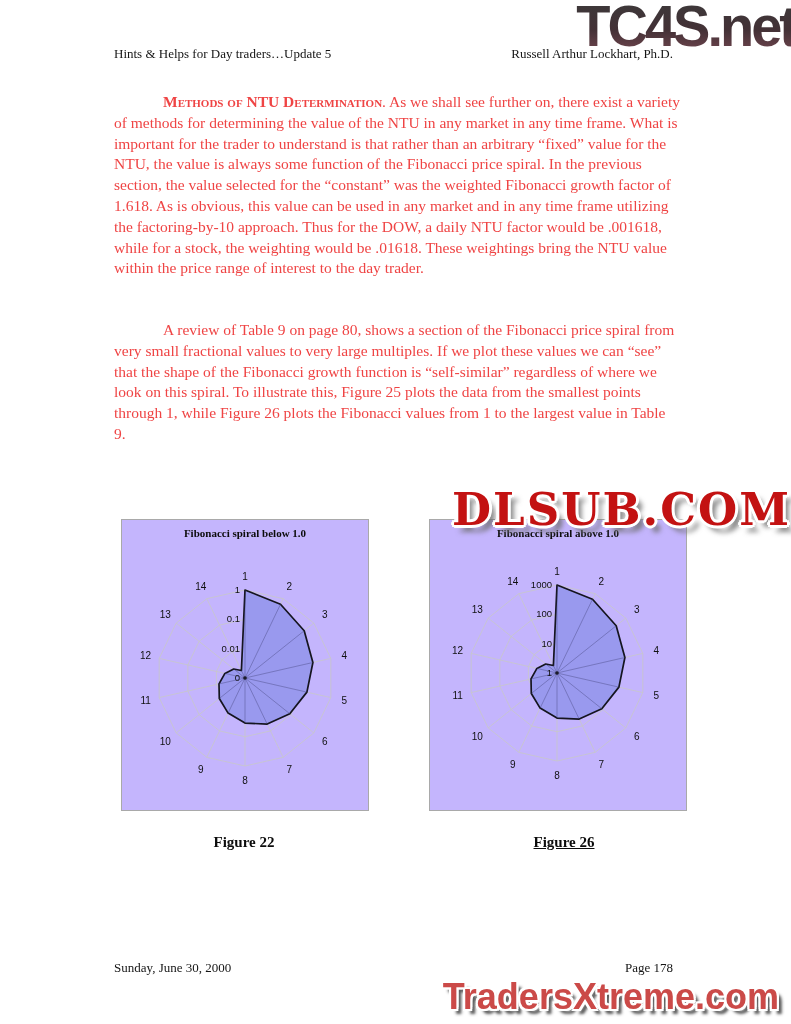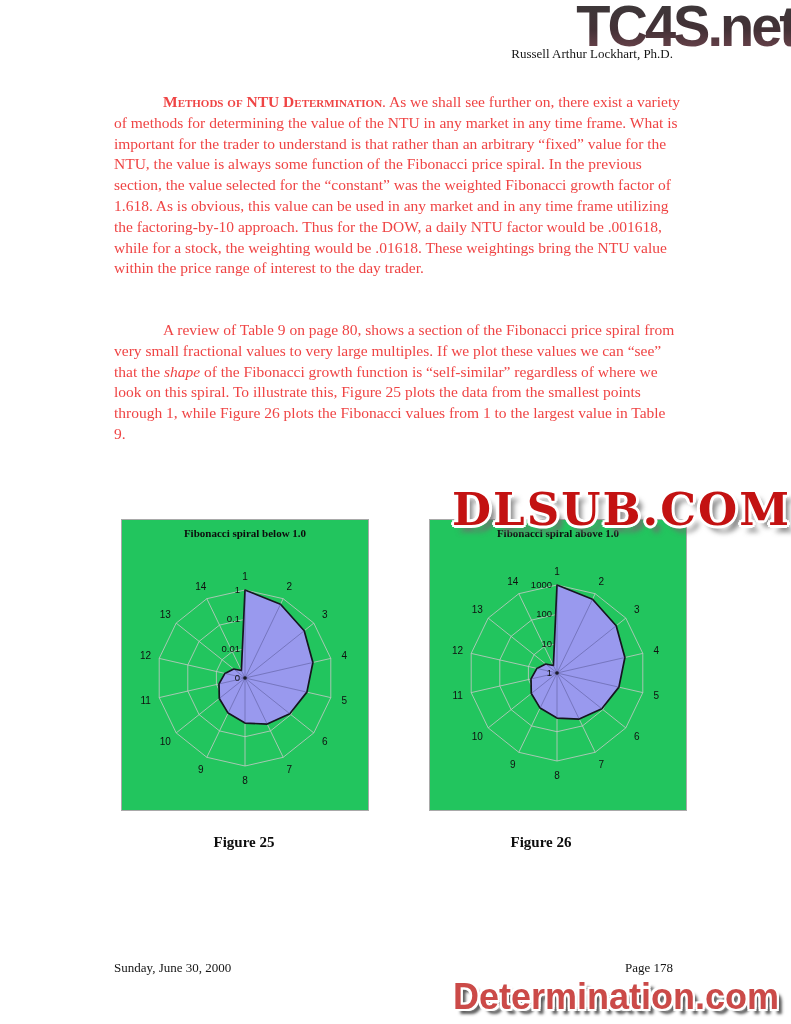--- a/index.html
+++ b/index.html
@@ -20,59 +20,60 @@
         background:linear-gradient(180deg,#3b3b3b 0%,#433136 55%,#7c4b55 100%);
         -webkit-background-clip:text;background-clip:text;color:transparent;
         -webkit-text-fill-color:transparent;}
 
   
   .para{position:absolute;left:114px;width:566px;font-size:15.5px;line-height:20.8px;
         text-indent:49px;color:#ef4444;}
   #para1{top:92px;}
   #para2{top:320px;}
   .b{font-weight:bold;}
-  .i{font-style:italic;}
+  .i{}
   .sc{font-variant:small-caps;}
 
   
   #dlsub{position:absolute;left:0;right:0;top:483px;text-align:right;z-index:30;
          font-family:"DejaVu Serif",serif;font-weight:bold;font-size:45px;letter-spacing:2px;
          color:#c31212;
          text-shadow:-2px -2px 0 #fff,2px -2px 0 #fff,-2px 2px 0 #fff,2px 2px 0 #fff,
                      -3px 0 0 #fff,3px 0 0 #fff,0 -3px 0 #fff,0 3px 0 #fff,
                      6px 7px 5px rgba(110,110,110,.8);}
 
   
   #tx{position:absolute;right:12px;top:976px;z-index:30;
       font-family:"Liberation Sans",sans-serif;font-weight:bold;font-size:36px;letter-spacing:0px;
       color:#cb4a48;
       text-shadow:-2px -2px 0 #fff,2px -2px 0 #fff,-2px 2px 0 #fff,2px 2px 0 #fff,
                   -2px 0 0 #fff,2px 0 0 #fff,0 -2px 0 #fff,0 2px 0 #fff,
                   5px 5px 3px rgba(70,70,70,.9);}
 
   
-  .frame{position:absolute;top:519px;height:290px;border:1px solid #a9a9a9;background:#22c55e;z-index:10;}
+  .frame{position:absolute;top:519px;height:290px;border:1px solid #a9a9a9;background:#c4b5fd;z-index:10;}
   #frame-left{left:121px;width:246px;}
   #frame-right{left:413px;width:256px;margin-left:16px;}
   .chart-title{position:absolute;top:7px;left:0;width:100%;text-align:center;
                font-size:11px;font-weight:bold;color:#0c0c0c;}
   .chart{position:absolute;left:0;top:0;}
   svg text{font-family:"Liberation Sans",sans-serif;}
 
   .caption{position:absolute;top:834px;text-align:center;font-weight:bold;font-size:15px;color:#0c0c0c;}
   #cap-left{left:121px;width:246px;}
-  #cap-right{left:413px;width:256px;}
+  #cap-right{left:436px;width:256px;text-decoration:underline;}
 </style>
 </head>
 <body>
 
 <div id="page">
 
   <div id="tc4s">TC4S.net</div>
 
+  <div class="hdr" id="hdr-left">Hints &amp; Helps for Day traders…Update 5</div>
   <div class="hdr" id="hdr-right">Russell Arthur Lockhart, Ph.D.</div>
 
   <div class="para" id="para1"><span class="b sc">Methods of NTU Determination</span><span>. As we shall see further on, there exist a variety of methods for determining the value of the NTU in any market in any time frame. What is important for the trader to understand is that rather than an arbitrary “fixed” value for the NTU, the value is always some function of the Fibonacci price spiral. In the previous section, the value selected for the “constant” was the weighted Fibonacci growth factor of 1.618. As is obvious, this value can be used in any market and in any time frame utilizing the factoring-by-10 approach. Thus for the DOW, a daily NTU factor would be .001618, while for a stock, the weighting would be .01618. These weightings bring the NTU value within the price range of interest to the day trader.</span></div>
   <div class="para" id="para2"><span>A review of Table 9 on page 80, shows a section of the Fibonacci price spiral from very small fractional values to very large multiples. If we plot these values we can “see” that the </span><span class="i">shape</span><span> of the Fibonacci growth function is “self-similar” regardless of where we look on this spiral. To illustrate this, Figure 25 plots the data from the smallest points through 1, while Figure 26 plots the Fibonacci values from 1 to the largest value in Table 9.</span></div>
 
   <div id="dlsub">DLSUB.COM</div>
 
   <div class="frame" id="frame-left">
     <div class="chart-title">Fibonacci spiral below 1.0</div>
     <div class="chart"><svg width="246" height="290" viewBox="0 0 246 290">
@@ -190,21 +191,21 @@
           <text x="27.6" y="133.8" text-anchor="middle" font-size="10" fill="#101010">12</text>
           <text x="47.3" y="92.9" text-anchor="middle" font-size="10" fill="#101010">13</text>
           <text x="82.7" y="64.6" text-anchor="middle" font-size="10" fill="#101010">14</text>
           <text x="122" y="156.0" text-anchor="end" font-size="9.5" fill="#101010">1</text>
           <text x="122" y="126.7" text-anchor="end" font-size="9.5" fill="#101010">10</text>
           <text x="122" y="97.3" text-anchor="end" font-size="9.5" fill="#101010">100</text>
           <text x="122" y="68.0" text-anchor="end" font-size="9.5" fill="#101010">1000</text>
         </svg></div>
   </div>
 
-  <div class="caption" id="cap-left">Figure 25</div>
+  <div class="caption" id="cap-left">Figure 22</div>
   <div class="caption" id="cap-right">Figure 26</div>
 
   <div class="hdr" id="ftr-left">Sunday, June 30, 2000</div>
   <div class="hdr" id="ftr-right">Page 178</div>
 
-  <div id="tx">Determination.com</div>
+  <div id="tx">TradersXtreme.com</div>
 
 </div>
 
 </body></html>

